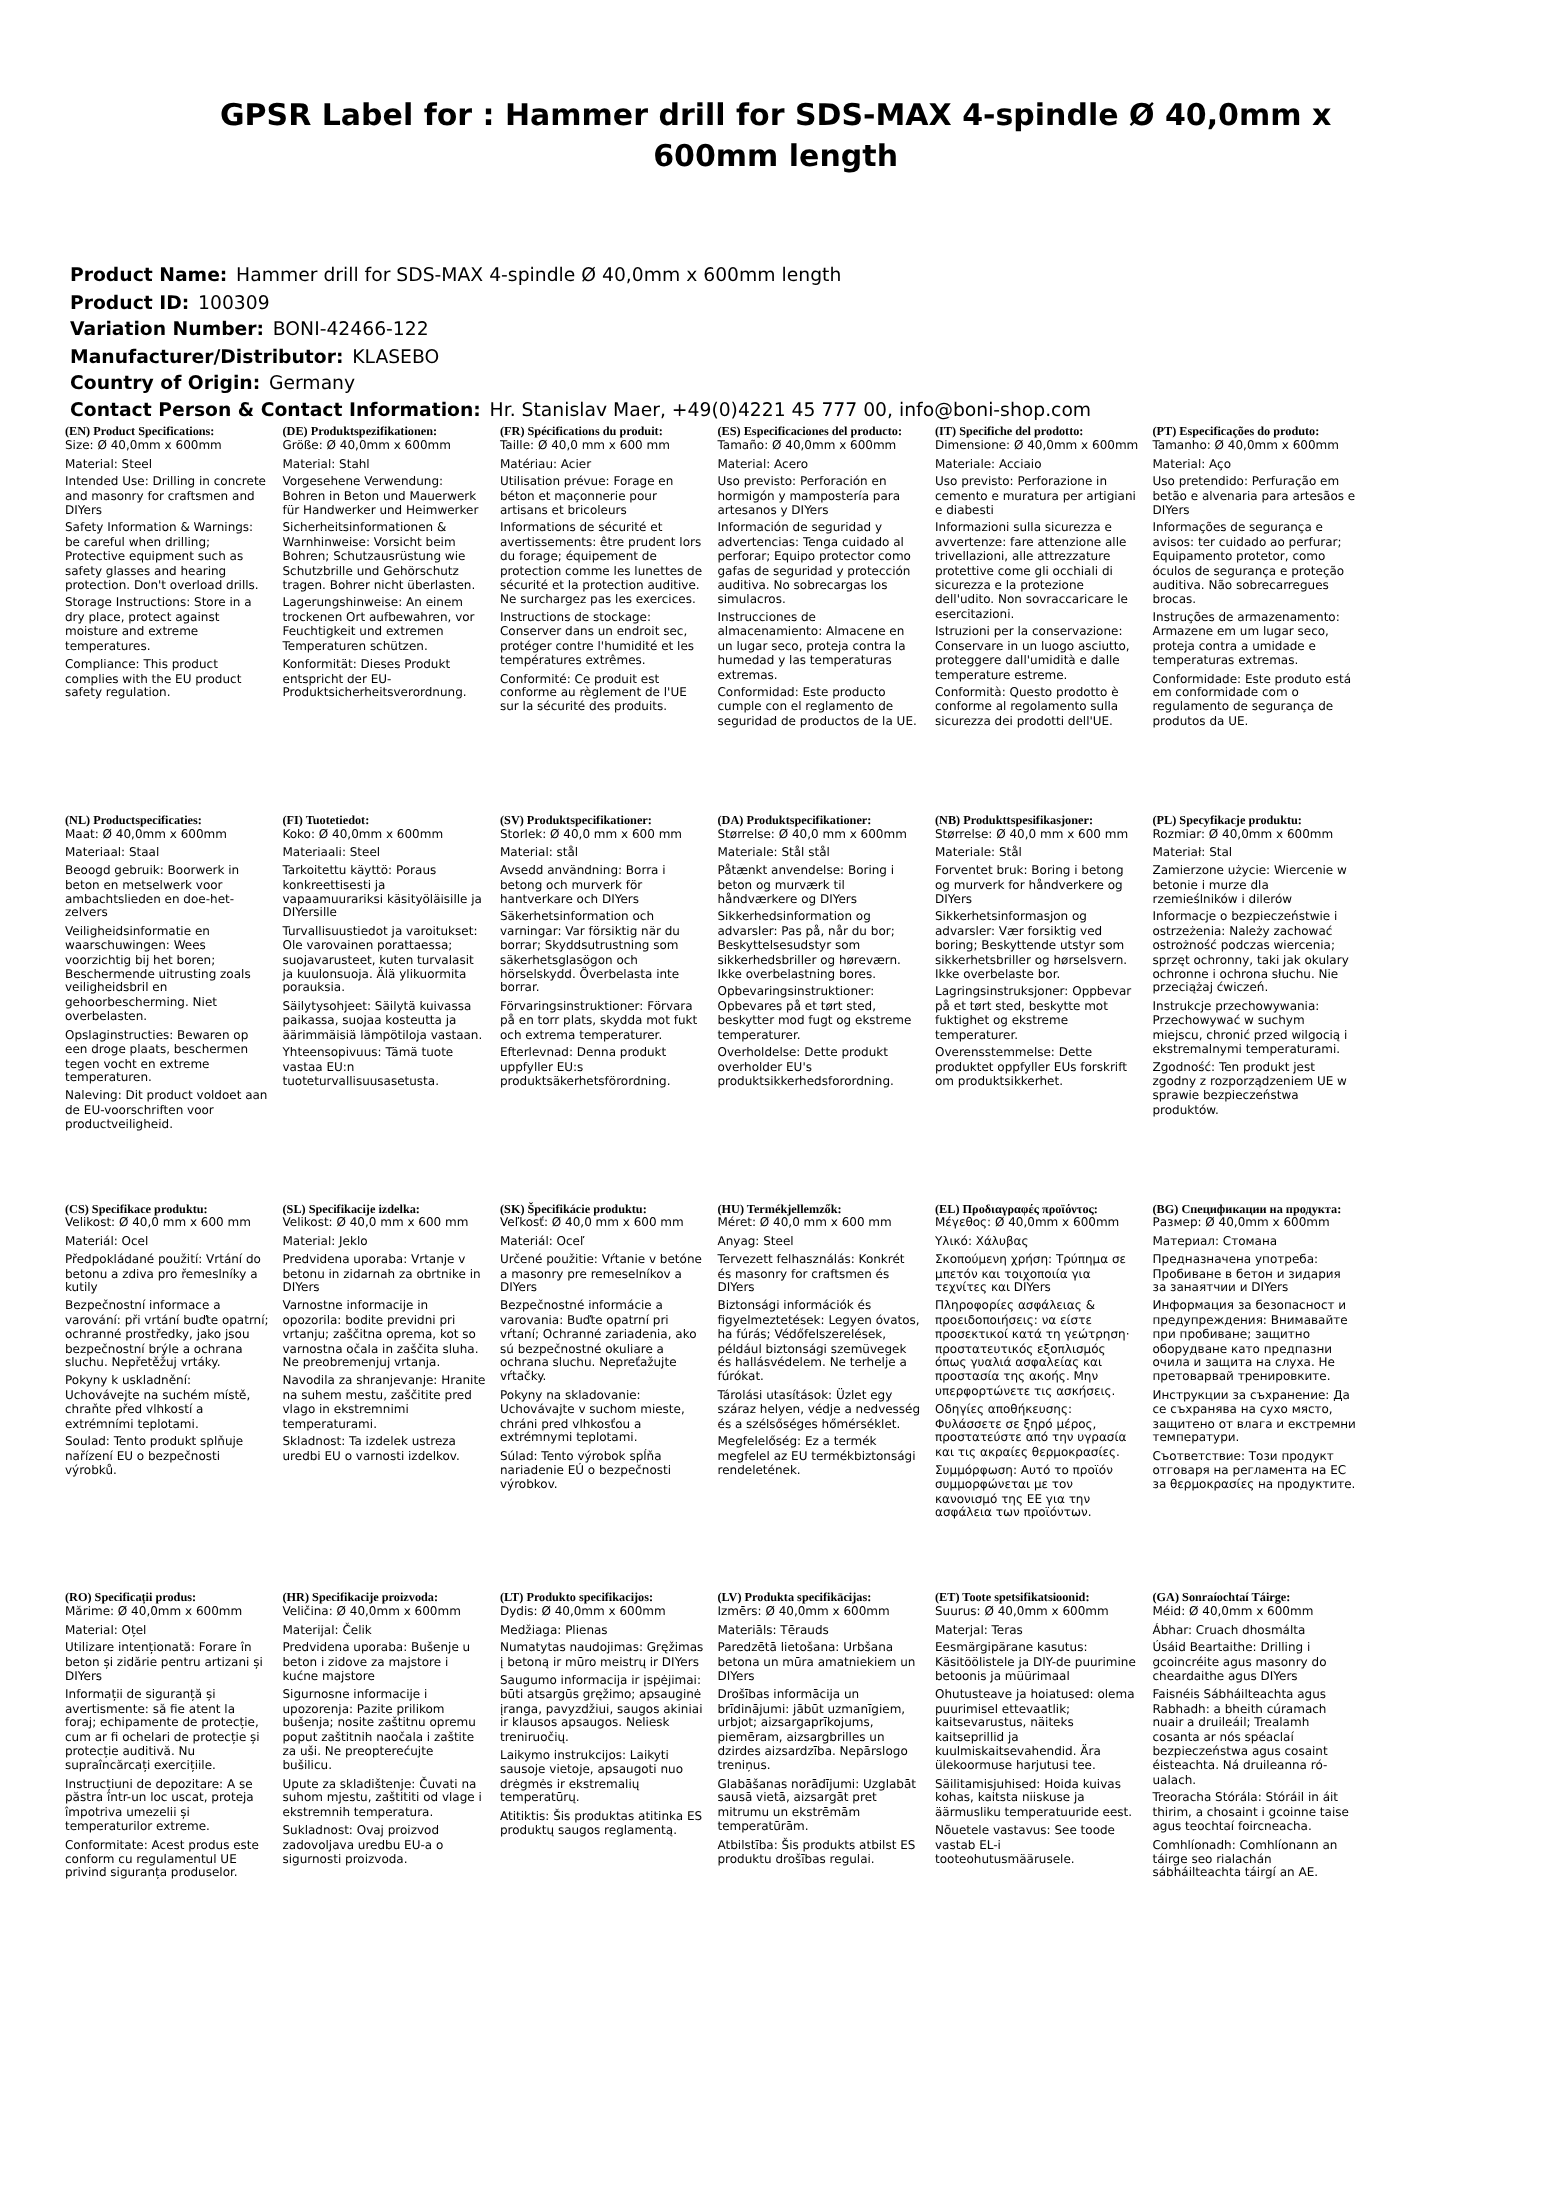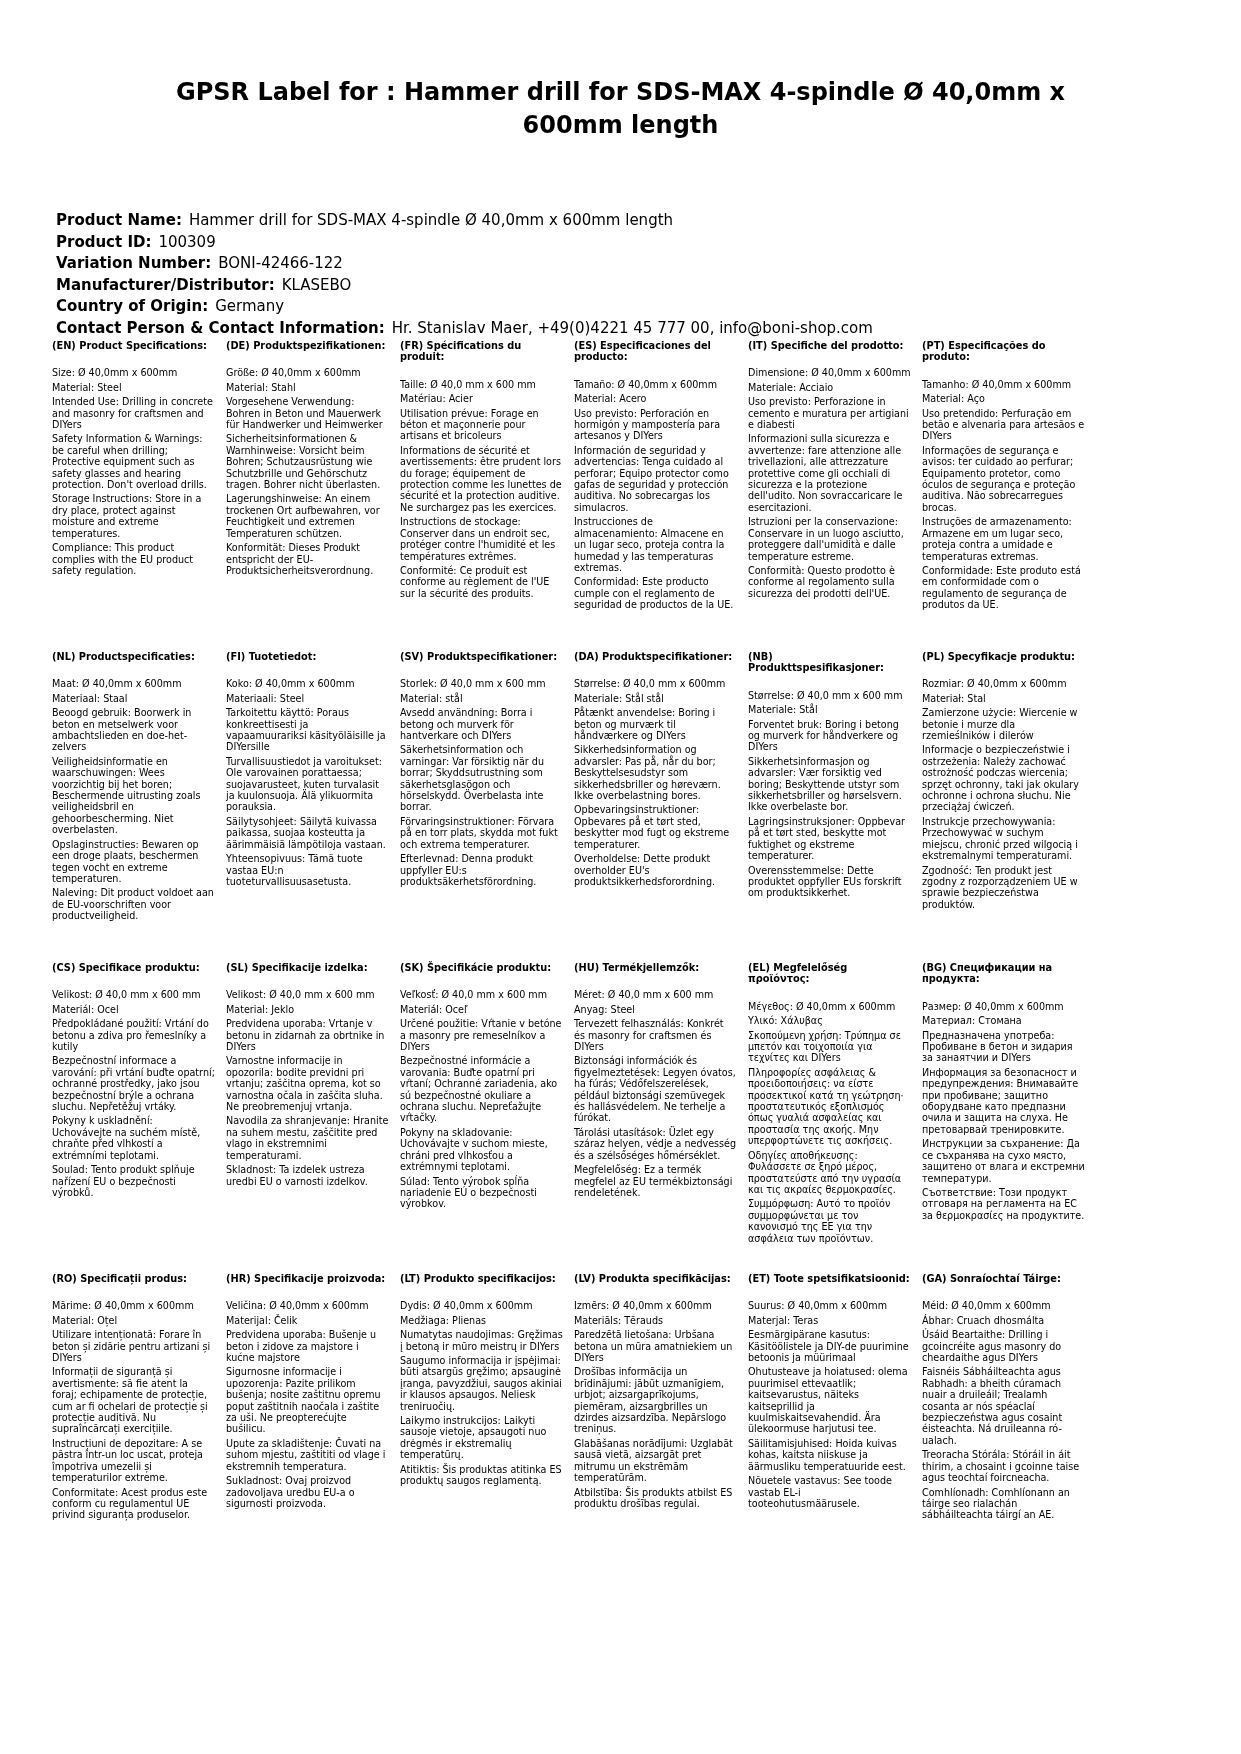--- a/index.html
+++ b/index.html
@@ -20,23 +20,23 @@
   .pi-row { white-space:nowrap; }
   .pi-row .label { font-weight:bold; }
   .pi-row .value { margin-left:7px; }
 
   .grid {
     position:absolute; top:340px; left:52px; width:1036px;
     display:grid; grid-template-columns:repeat(6,163px); column-gap:11px;
     grid-auto-rows:311px;
   }
   .block { font-size:9.6px; line-height:11.4px; letter-spacing:0; }
-  .block .bh { font-weight:bold; font-size:9.8px; }
+  .block .bh { font-weight:bold; font-size:9.8px;font-family:Liberation Serif, serif; }
   .block p { margin:3px 0 0 0; }
-  .block p.first { margin-top:16px; }
+  .block p.first { margin-top:0; }
 
   .barcode-wrap { position:absolute; top:1586px; left:436px; width:320px; height:70px; }
   .barcode-wrap svg { position:absolute; left:30px; top:0; }
   .bc-digit-left {
     position:absolute; left:0; top:44px; width:24px; text-align:right;
     font-size:19px; line-height:20px;
   }
   .bc-group {
     position:absolute; top:44px; text-align:right;
     font-size:19px; line-height:20px; letter-spacing:3px;
@@ -202,21 +202,21 @@
       <div class="block">
         <div class="bh">(HU) Termékjellemzők:</div>
         <p class="first">Méret: Ø 40,0 mm x 600 mm</p>
         <p>Anyag: Steel</p>
         <p>Tervezett felhasználás: Konkrét és masonry for craftsmen és DIYers</p>
         <p>Biztonsági információk és figyelmeztetések: Legyen óvatos, ha fúrás; Védőfelszerelések, például biztonsági szemüvegek és hallásvédelem. Ne terhelje a fúrókat.</p>
         <p>Tárolási utasítások: Üzlet egy száraz helyen, védje a nedvesség és a szélsőséges hőmérséklet.</p>
         <p>Megfelelőség: Ez a termék megfelel az EU termékbiztonsági rendeletének.</p>
       </div>
       <div class="block">
-        <div class="bh">(EL) Megfelelőség προϊόντος:</div>
+        <div class="bh">(EL) Προδιαγραφές προϊόντος:</div>
         <p class="first">Μέγεθος: Ø 40,0mm x 600mm</p>
         <p>Υλικό: Χάλυβας</p>
         <p>Σκοπούμενη χρήση: Τρύπημα σε μπετόν και τοιχοποιία για τεχνίτες και DIYers</p>
         <p>Πληροφορίες ασφάλειας &amp; προειδοποιήσεις: να είστε προσεκτικοί κατά τη γεώτρηση· προστατευτικός εξοπλισμός όπως γυαλιά ασφαλείας και προστασία της ακοής. Μην υπερφορτώνετε τις ασκήσεις.</p>
         <p>Οδηγίες αποθήκευσης: Φυλάσσετε σε ξηρό μέρος, προστατεύστε από την υγρασία και τις ακραίες θερμοκρασίες.</p>
         <p>Συμμόρφωση: Αυτό το προϊόν συμμορφώνεται με τον κανονισμό της ΕΕ για την ασφάλεια των προϊόντων.</p>
       </div>
       <div class="block">
         <div class="bh">(BG) Спецификации на продукта:</div>
         <p class="first">Размер: Ø 40,0mm x 600mm</p>

